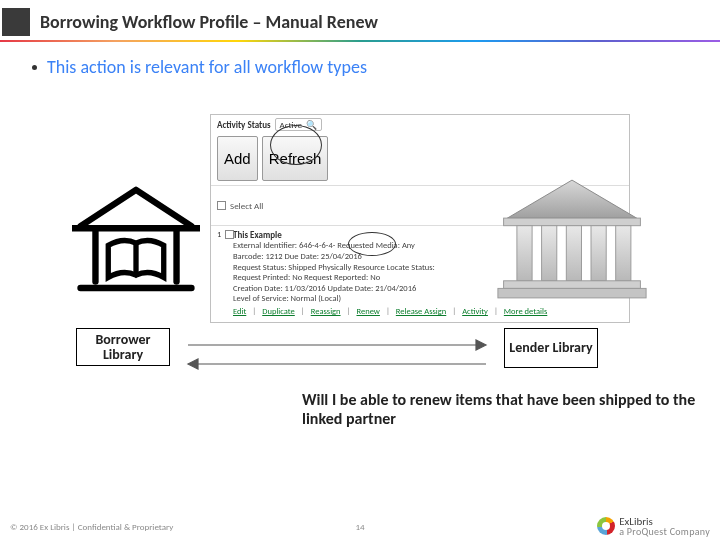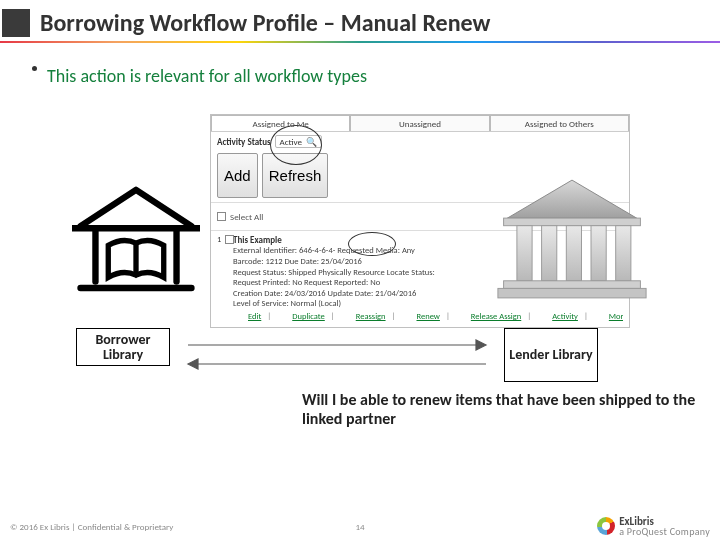--- a/index.html
+++ b/index.html
@@ -1,91 +1,86 @@
 <!DOCTYPE html>
 <html><head>
 <meta charset="utf-8">
 <style>
   * { box-sizing: border-box; margin: 0; padding: 0; }
   html, body { width: 720px; height: 540px; font-family: Calibri, Arial, sans-serif; background: #fff; overflow: hidden; }
   .slide { position: relative; width: 720px; height: 540px; }
   .title-bar { display: flex; align-items: center; padding: 8px 0 4px 0; }
   .title-box { width: 28px; height: 28px; background: #3a3a3a; margin-right: 10px; margin-left: 2px; }
-  .title-text { font-size: 24px; font-weight: bold; color: #333; }
+  .title-text { font-size: 18px; font-weight: bold; color: #333; }
   .rainbow { height: 2px; width: 100%; background: linear-gradient(to right, #e63946 0%, #f4a261 16%, #ffd60a 33%, #2a9d8f 50%, #1d9bf0 66%, #5e60ce 83%, #9b5de5 100%); margin-bottom: 14px; }
   .bullet-row { display: flex; align-items: flex-start; padding-left: 32px; margin-bottom: 10px; }
   .bullet-dot { width: 5px; height: 5px; background: #333; border-radius: 50%; margin-top: 9px; margin-right: 10px; flex-shrink: 0; }
-  .bullet-text { font-size: 18px; color: #15803d; margin-top: 8px; }
+  .bullet-text { font-size: 18px; color: #3b82f6; }
   .panel { position: absolute; left: 210px; top: 114px; width: 420px; border: 1px solid #c0c0c0; font-size: 9px; background: #fff; }
   .tab-row { display: flex; background: #f2f2f2; border-bottom: 1px solid #ccc; }
   .tab { flex: 1; text-align: center; padding: 2px 0; border: 1px solid #bbb; border-bottom: none; background: #fafafa; font-size: 9px; color: #444; }
   .tab.active { background: #fff; font-weight: 500; }
   .status-row { display: flex; align-items: center; gap: 4px; padding: 3px 6px; font-size: 9px; color: #333; }
   .status-row b { font-weight: bold; }
   .status-input { border: 1px solid #bbb; padding: 0 4px; border-radius: 2px; display: inline-flex; align-items: center; gap: 4px; font-size: 9px; }
   .btn-row { display: flex; gap: 4px; padding: 2px 6px 4px 6px; }
   .mini-btn { background: linear-gradient(#f8f8f8,#e0e0e0); border: 1px solid #999; border-radius: 2px; padding: 13px 6px; font-size: 15px; cursor: pointer; }
-  .select-row { display: flex; align-items: center; gap: 4px; padding: 8px 6px; border-top: 1px solid #ddd; border-bottom: 1px solid #ddd; color: #555; }
+  .select-row { display: flex; align-items: center; gap: 4px; padding: 14px 6px; border-top: 1px solid #ddd; border-bottom: 1px solid #ddd; color: #555; }
   .checkbox { width: 9px; height: 9px; border: 1px solid #888; background: #fff; }
   .record { padding: 3px 6px 4px 22px; position: relative; line-height: 1.25; color: #444; font-size: 8.5px; }
   .record .idx { position: absolute; left: 6px; top: 3px; color: #333; }
   .record .title { font-weight: bold; color: #333; font-size: 9px; }
   .record-line { white-space: nowrap; overflow: hidden; }
   .action-row { display: flex; gap: 6px; padding: 2px 0 1px 0; flex-wrap: nowrap; white-space: nowrap; overflow: hidden; }
-  .action-link { color: #0a7d2c; font-size: 8.5px; text-decoration: underline; cursor: pointer; margin-left: 15px; }
+  .action-link { color: #0a7d2c; font-size: 8.5px; text-decoration: underline; cursor: pointer; }
   .sep { color: #888; font-size: 8.5px; }
   .oval { position: absolute; border: 1.5px solid #333; border-radius: 50%; pointer-events: none; }
   #oval1 { left: 270px; top: 125px; width: 52px; height: 40px; }
   #oval2 { left: 348px; top: 232px; width: 48px; height: 24px; }
 
   .borrower-icon { position: absolute; left: 72px; top: 180px; width: 128px; height: 120px; }
   .borrower-icon svg { width: 100%; height: 100%; }
 
   .lender-icon { position: absolute; left: 496px; top: 170px; width: 152px; height: 138px; }
   .lender-icon svg { width: 100%; height: 100%; }
 
   .label-box { position: absolute; border: 1px solid #000; background: #fff; font-size: 14px; font-weight: bold; color: #222; text-align: center; display: flex; align-items: center; justify-content: center; line-height: 1.1; }
   .label-borrower { left: 76px; top: 328px; width: 94px; height: 38px; }
-  .label-lender   { left: 504px; top: 328px; width: 94px; height: 54px; }
+  .label-lender   { left: 504px; top: 328px; width: 94px; height: 40px; }
 
   .arrows { position: absolute; left: 178px; top: 330px; width: 318px; height: 56px; pointer-events: none; }
 
   .caption { position: absolute; left: 302px; top: 390px; width: 396px; font-size: 16px; font-weight: bold; color: #222; line-height: 1.2; }
 
   .footer { position: absolute; left: 0; bottom: 0; width: 100%; height: 28px; display: flex; align-items: center; justify-content: space-between; padding: 0 10px; font-size: 9px; color: #8a8a8a; }
   .footer .copy { display: flex; align-items: center; gap: 4px; }
   .footer .pg { position: absolute; left: 50%; transform: translateX(-50%); color: #8a8a8a; }
   .logo { display: flex; align-items: center; gap: 4px; }
   .logo .ring { width: 18px; height: 18px; border-radius: 50%; background: conic-gradient(#f4a100 0 60deg, #d2232a 60deg 170deg, #5aa5d8 170deg 260deg, #8cc63f 260deg 360deg); position: relative; }
   .logo .ring::after { content: ""; position: absolute; inset: 5px; background: #fff; border-radius: 50%; }
   .logo-text { line-height: 1; }
-  .logo-text .main { font-size: 11px; font-weight: bold; color: #444; }
+  .logo-text .main { font-size: 11px; font-weight: normal; color: #444; }
   .logo-text .sub  { font-size: 10px; color: #888; letter-spacing: .3px; }
 </style>
 </head>
 <body>
 
 <div class="slide">
   <div class="title-bar">
     <div class="title-box"></div>
     <div class="title-text">Borrowing Workflow Profile – Manual Renew</div>
   </div>
   <div class="rainbow"></div>
 
   <div class="bullet-row">
     <div class="bullet-dot"></div>
     <div class="bullet-text">This action is relevant for all workflow types</div>
   </div>
 
   <div class="panel">
-    <div class="tab-row">
-      <div class="tab active">Assigned to Me</div>
-      <div class="tab">Unassigned</div>
-      <div class="tab">Assigned to Others</div>
-    </div>
     <div class="status-row">
       <b>Activity Status</b>
       <span class="status-input">
         <span>Active</span>
         <span>🔍</span>
       </span>
     </div>
     <div class="btn-row">
       <button class="mini-btn">Add</button>
       <button class="mini-btn">Refresh</button>
@@ -95,21 +90,21 @@
       <span>Select All</span>
     </div>
     <div class="record">
       <span class="idx">1</span>
       <span class="checkbox" style="position:absolute; left:14px; top:4px;"></span>
       <div class="title">This Example</div>
       <div class="record-line">External Identifier: 646-4-6-4-   Requested Media: Any</div>
       <div class="record-line">Barcode: 1212   Due Date: 25/04/2016</div>
       <div class="record-line">Request Status: Shipped Physically   Resource Locate Status:</div>
       <div class="record-line">Request Printed: No   Request Reported: No</div>
-      <div class="record-line">Creation Date: 24/03/2016   Update Date: 21/04/2016</div>
+      <div class="record-line">Creation Date: 11/03/2016   Update Date: 21/04/2016</div>
       <div class="record-line">Level of Service: Normal (Local)</div>
       <div class="action-row">
         <span class="action-link">Edit</span>
           <span class="sep">|</span>
         <span class="action-link">Duplicate</span>
           <span class="sep">|</span>
         <span class="action-link">Reassign</span>
           <span class="sep">|</span>
         <span class="action-link">Renew</span>
           <span class="sep">|</span>

